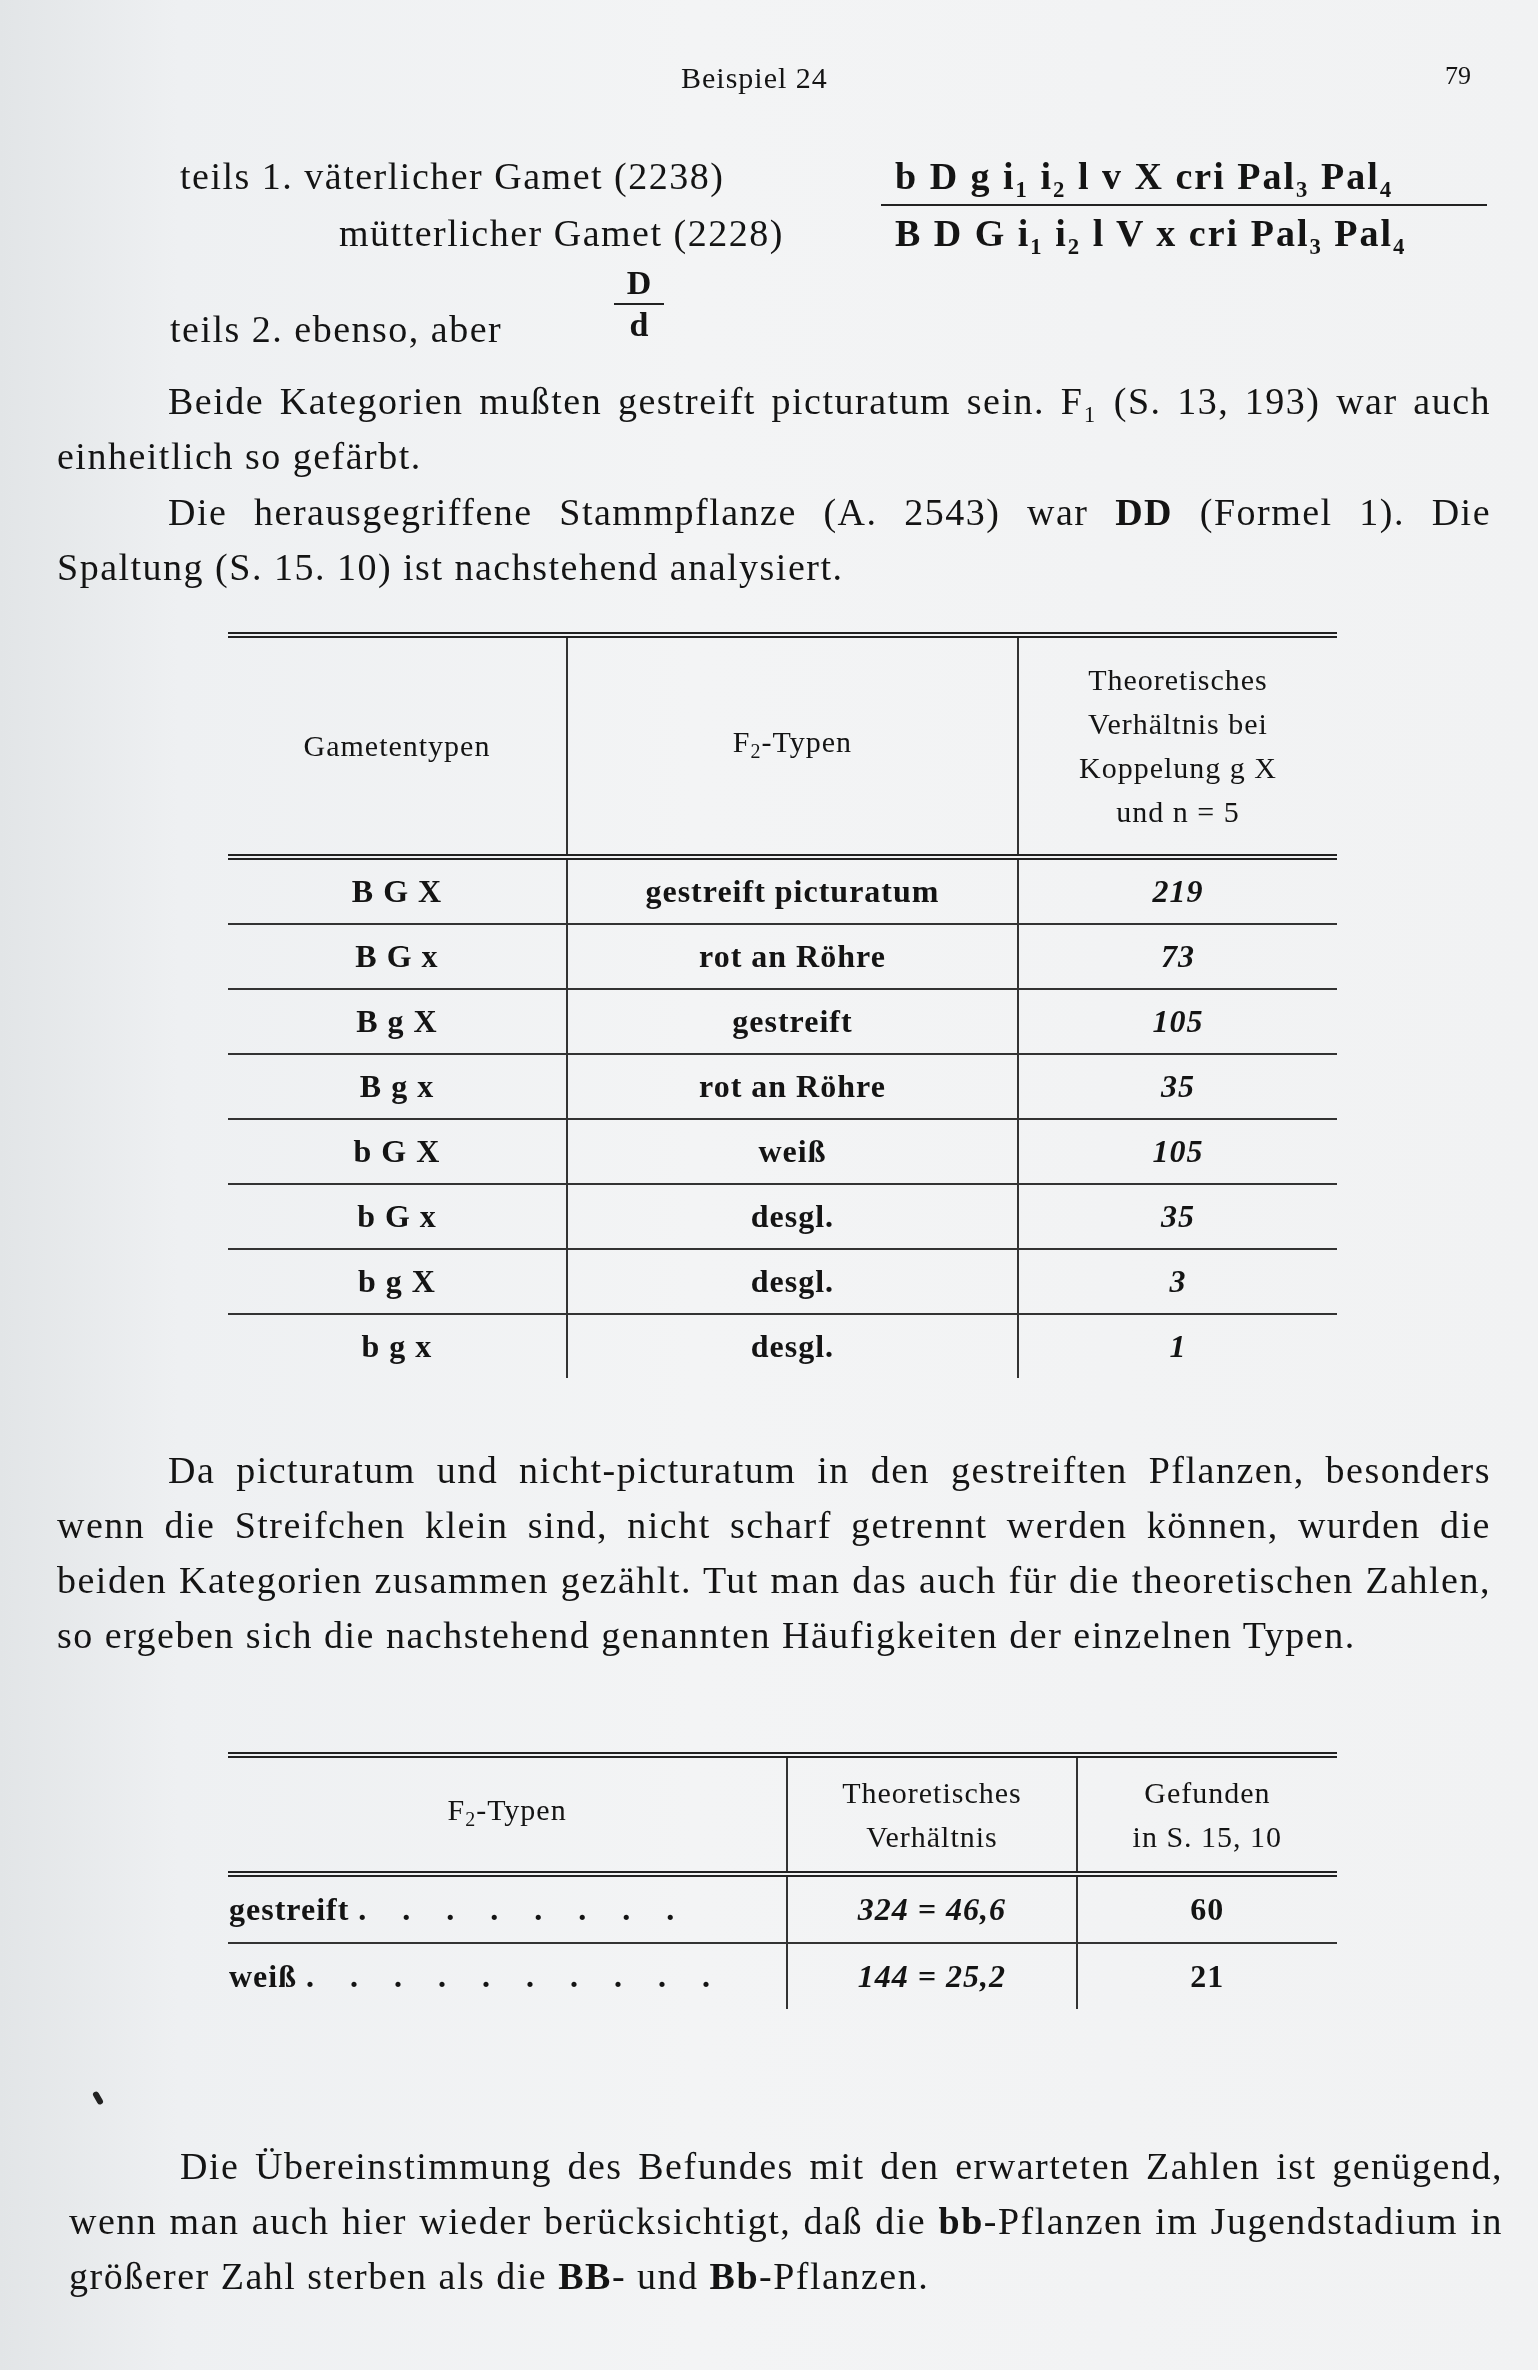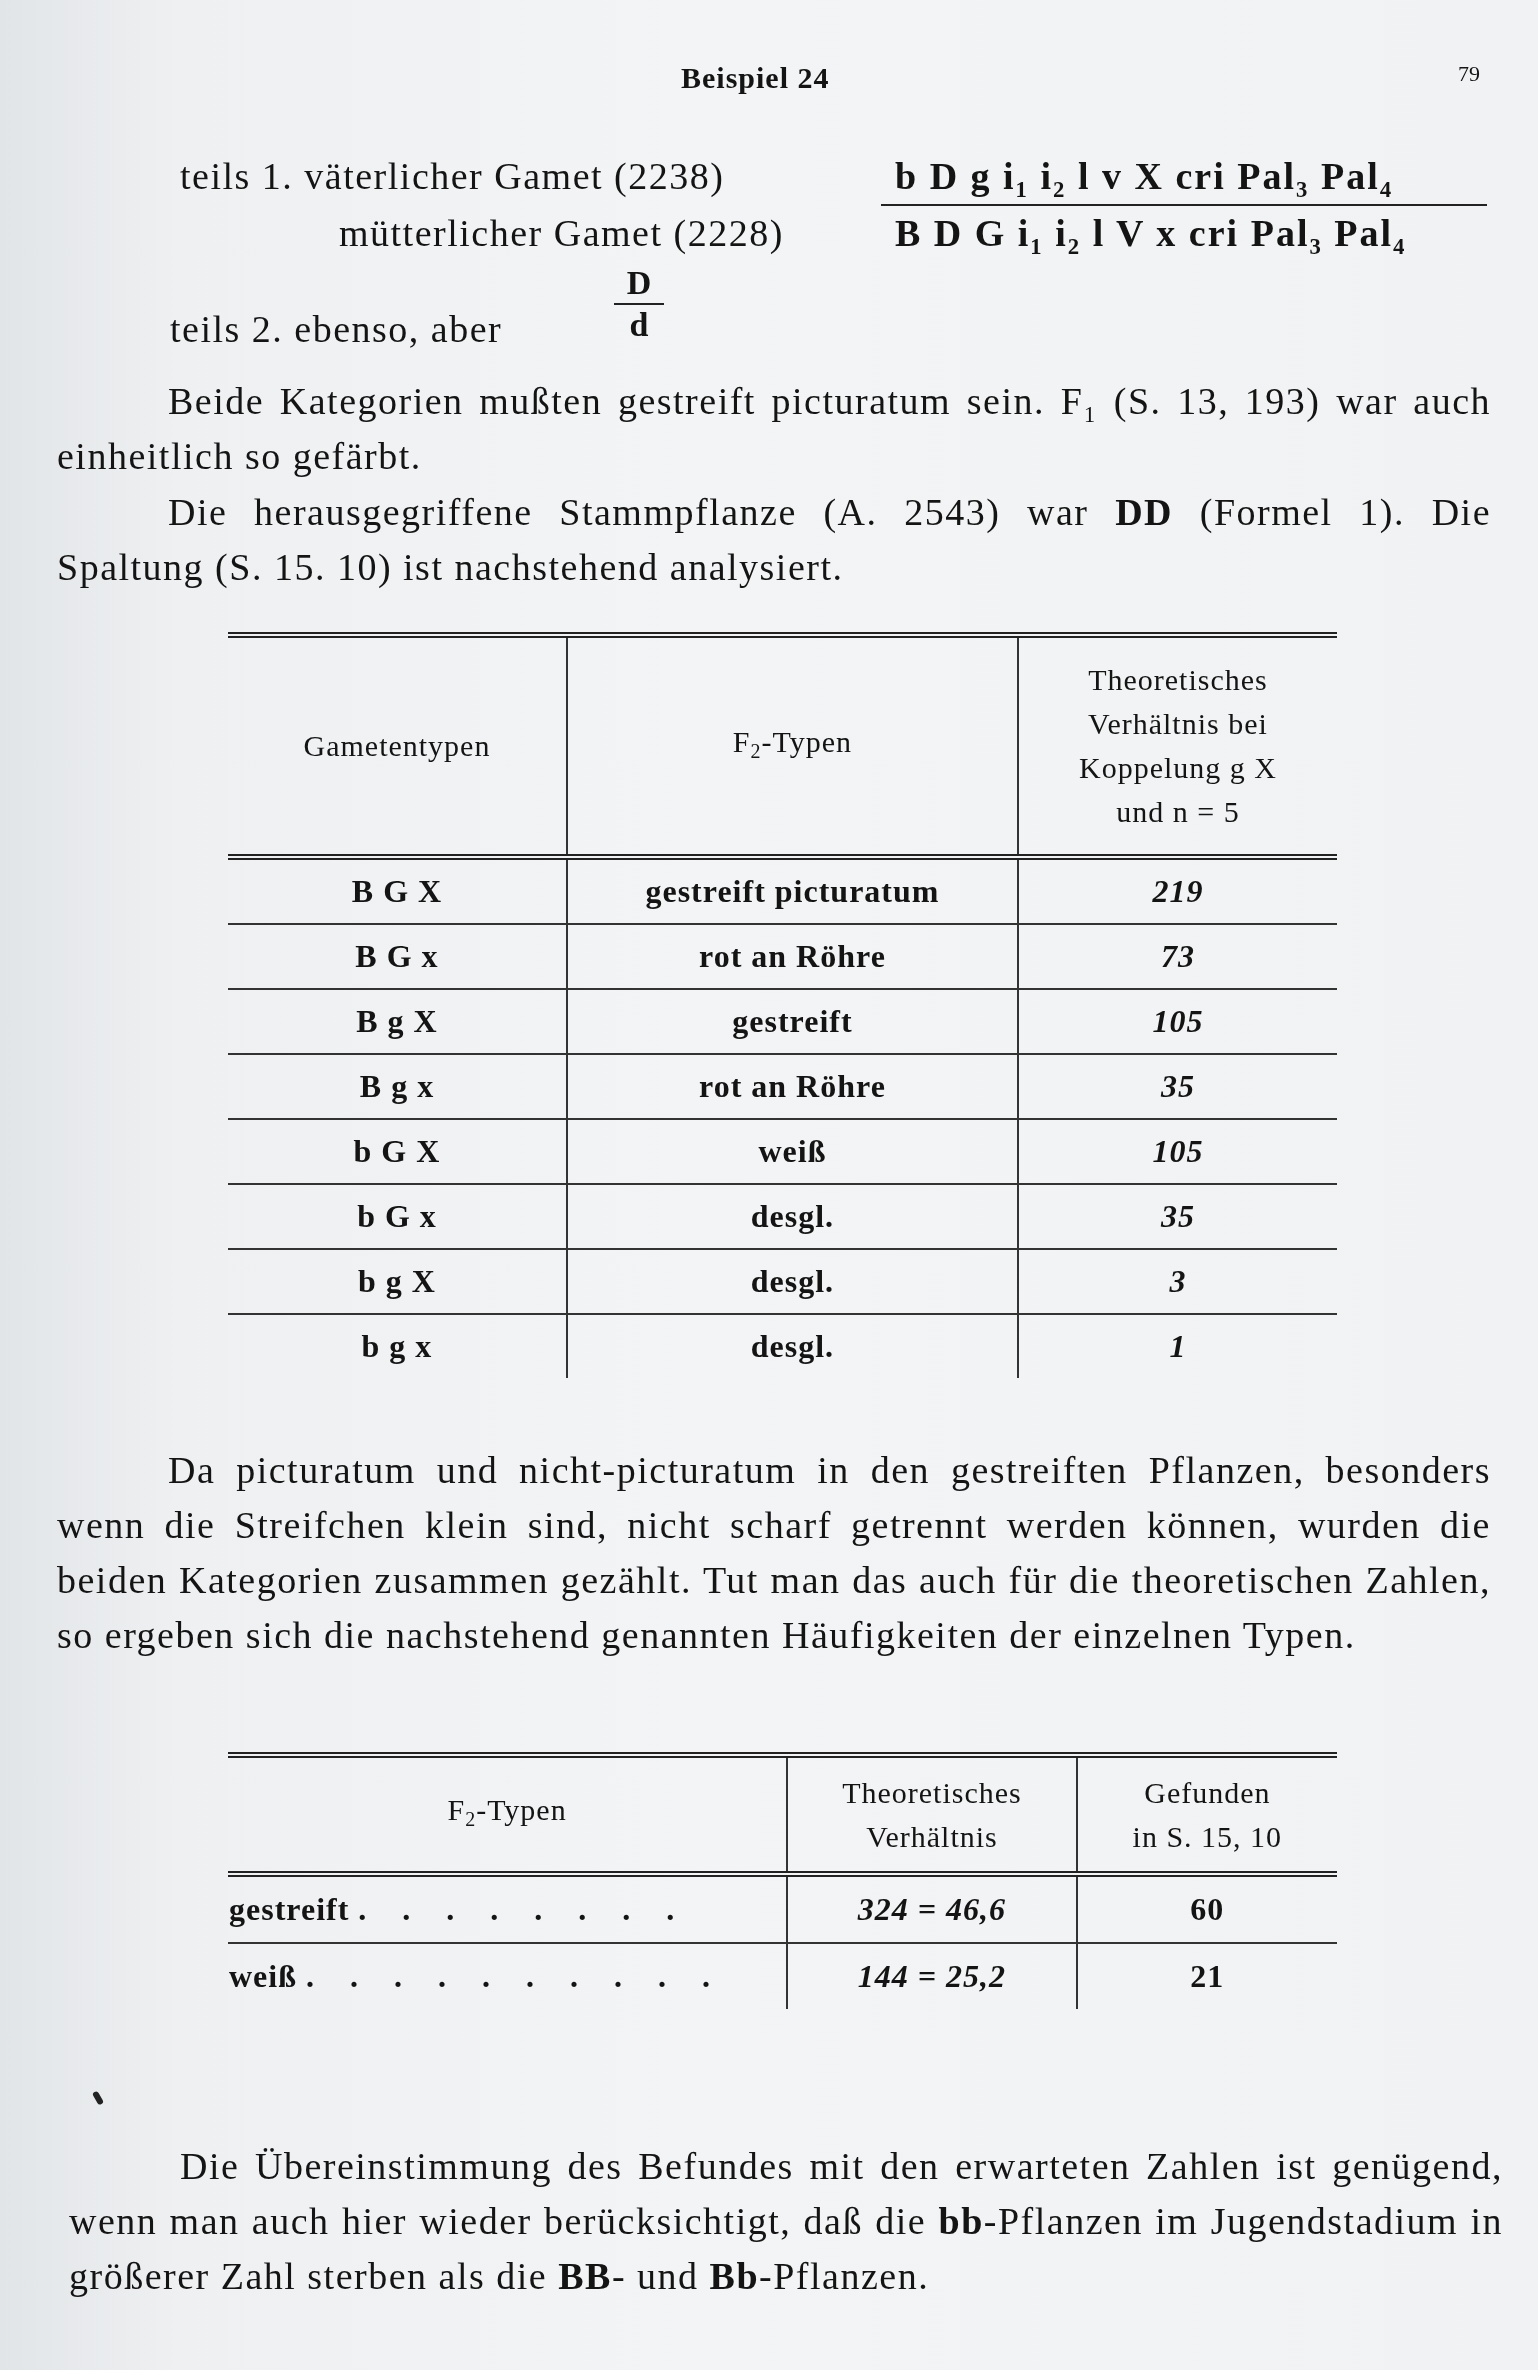--- a/index.html
+++ b/index.html
@@ -6,22 +6,22 @@
   body {
     width: 1538px; height: 2370px; overflow: hidden;
     background: #eef0f1;
     background-image: linear-gradient(90deg, #e2e5e7 0px, #eef0f2 178px, #f3f4f5 693px, #f1f2f3 1538px);
     font-family: "Liberation Serif", "DejaVu Serif", serif;
     color: #141414;
     position: relative;
   }
   .page { position: absolute; left: 0; top: 0; width: 1538px; height: 2370px; }
   .header { position: absolute; top: 61px; left: 0; width: 1538px; height: 40px; font-size: 30px; }
-  .header .title { position: absolute; left: 681px; letter-spacing: 1px; font-weight: bold; }
-  .header .pno { position: absolute; right: 58px; font-size: 22px; }
+  .header .title { position: absolute; left: 681px; letter-spacing: 1px; }
+  .header .pno { position: absolute; right: 67px; font-size: 26px; }
 
   .txt { font-size: 38px; line-height: 55px; letter-spacing: 1.5px; }
   .b { font-weight: bold; }
 
   .formula { position: absolute; left: 0; top: 149px; width: 1538px; }
   .frow { position: absolute; white-space: nowrap; }
   .genes { position: absolute; left: 881px; font-weight: bold; letter-spacing: 2px; margin-left: 14px; }
   .gline { position: absolute; left: 881px; top: 200px; width: 606px; border-top: 2px solid #222; }
 
   .frac { position: absolute; left: 614px; top: 265px; width: 50px; text-align: center; font-weight: bold; font-size: 34px; line-height: 36px; }

